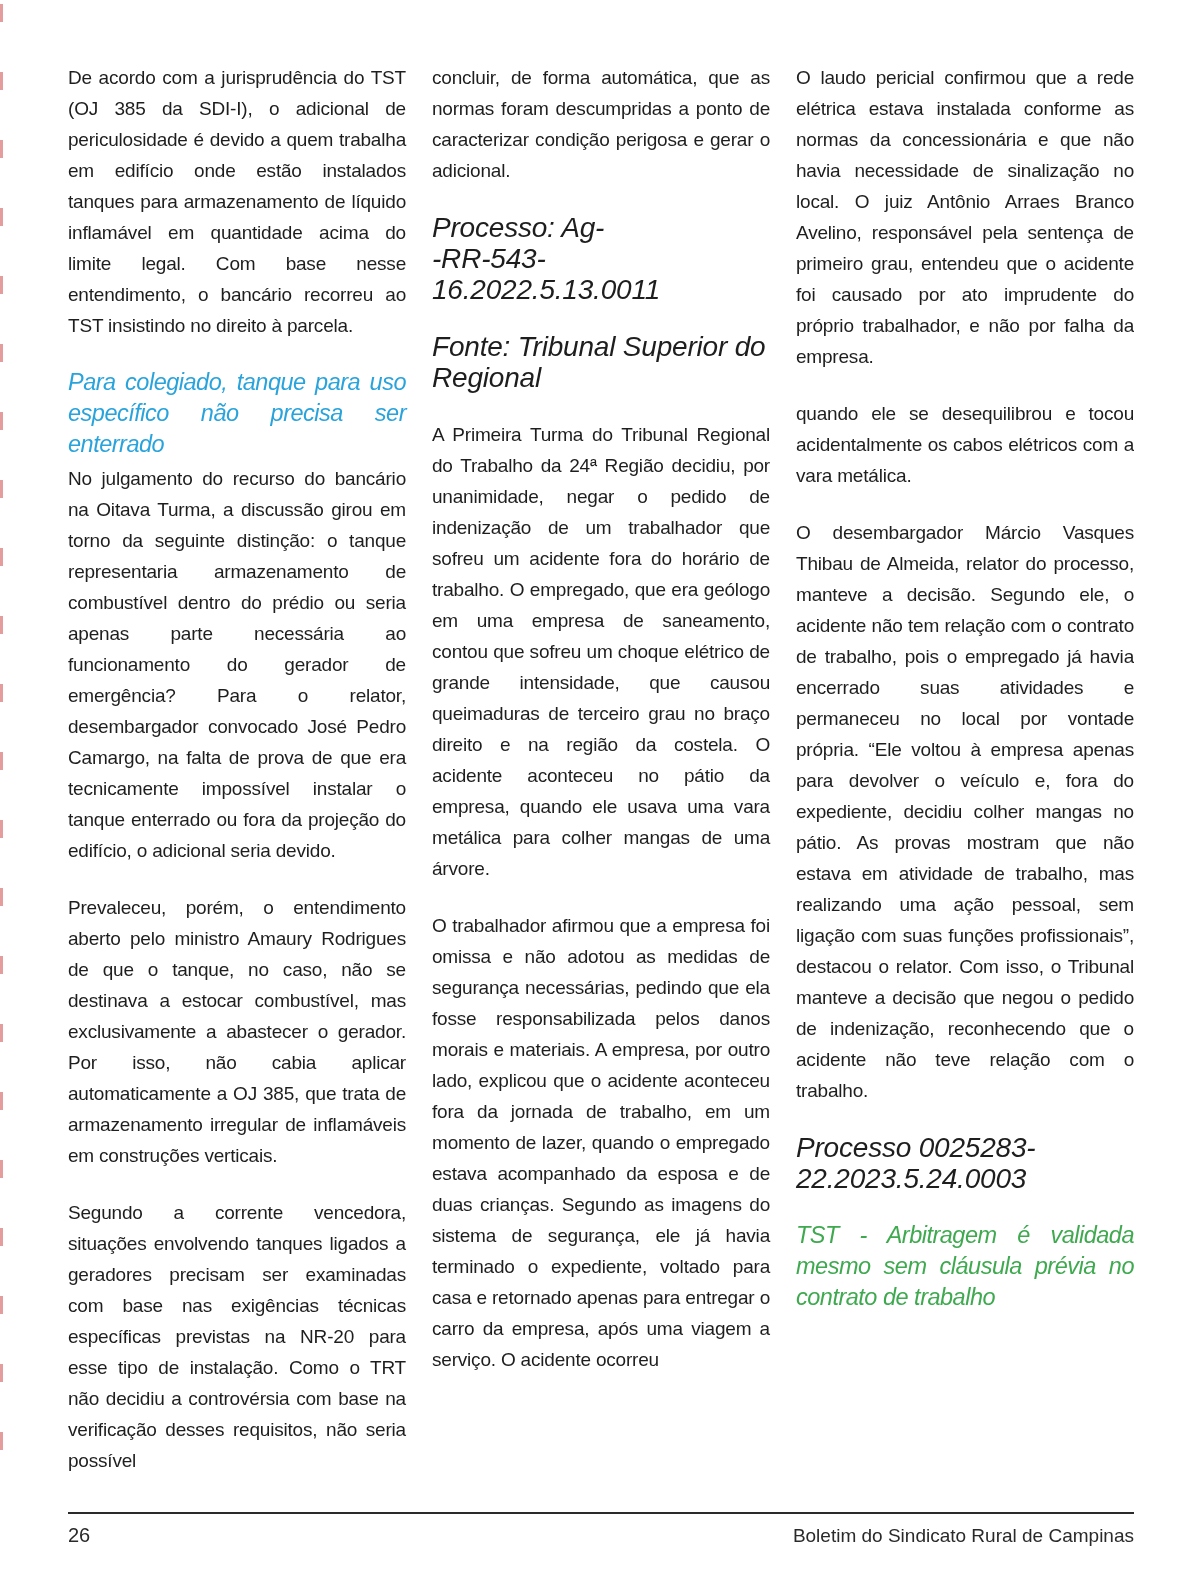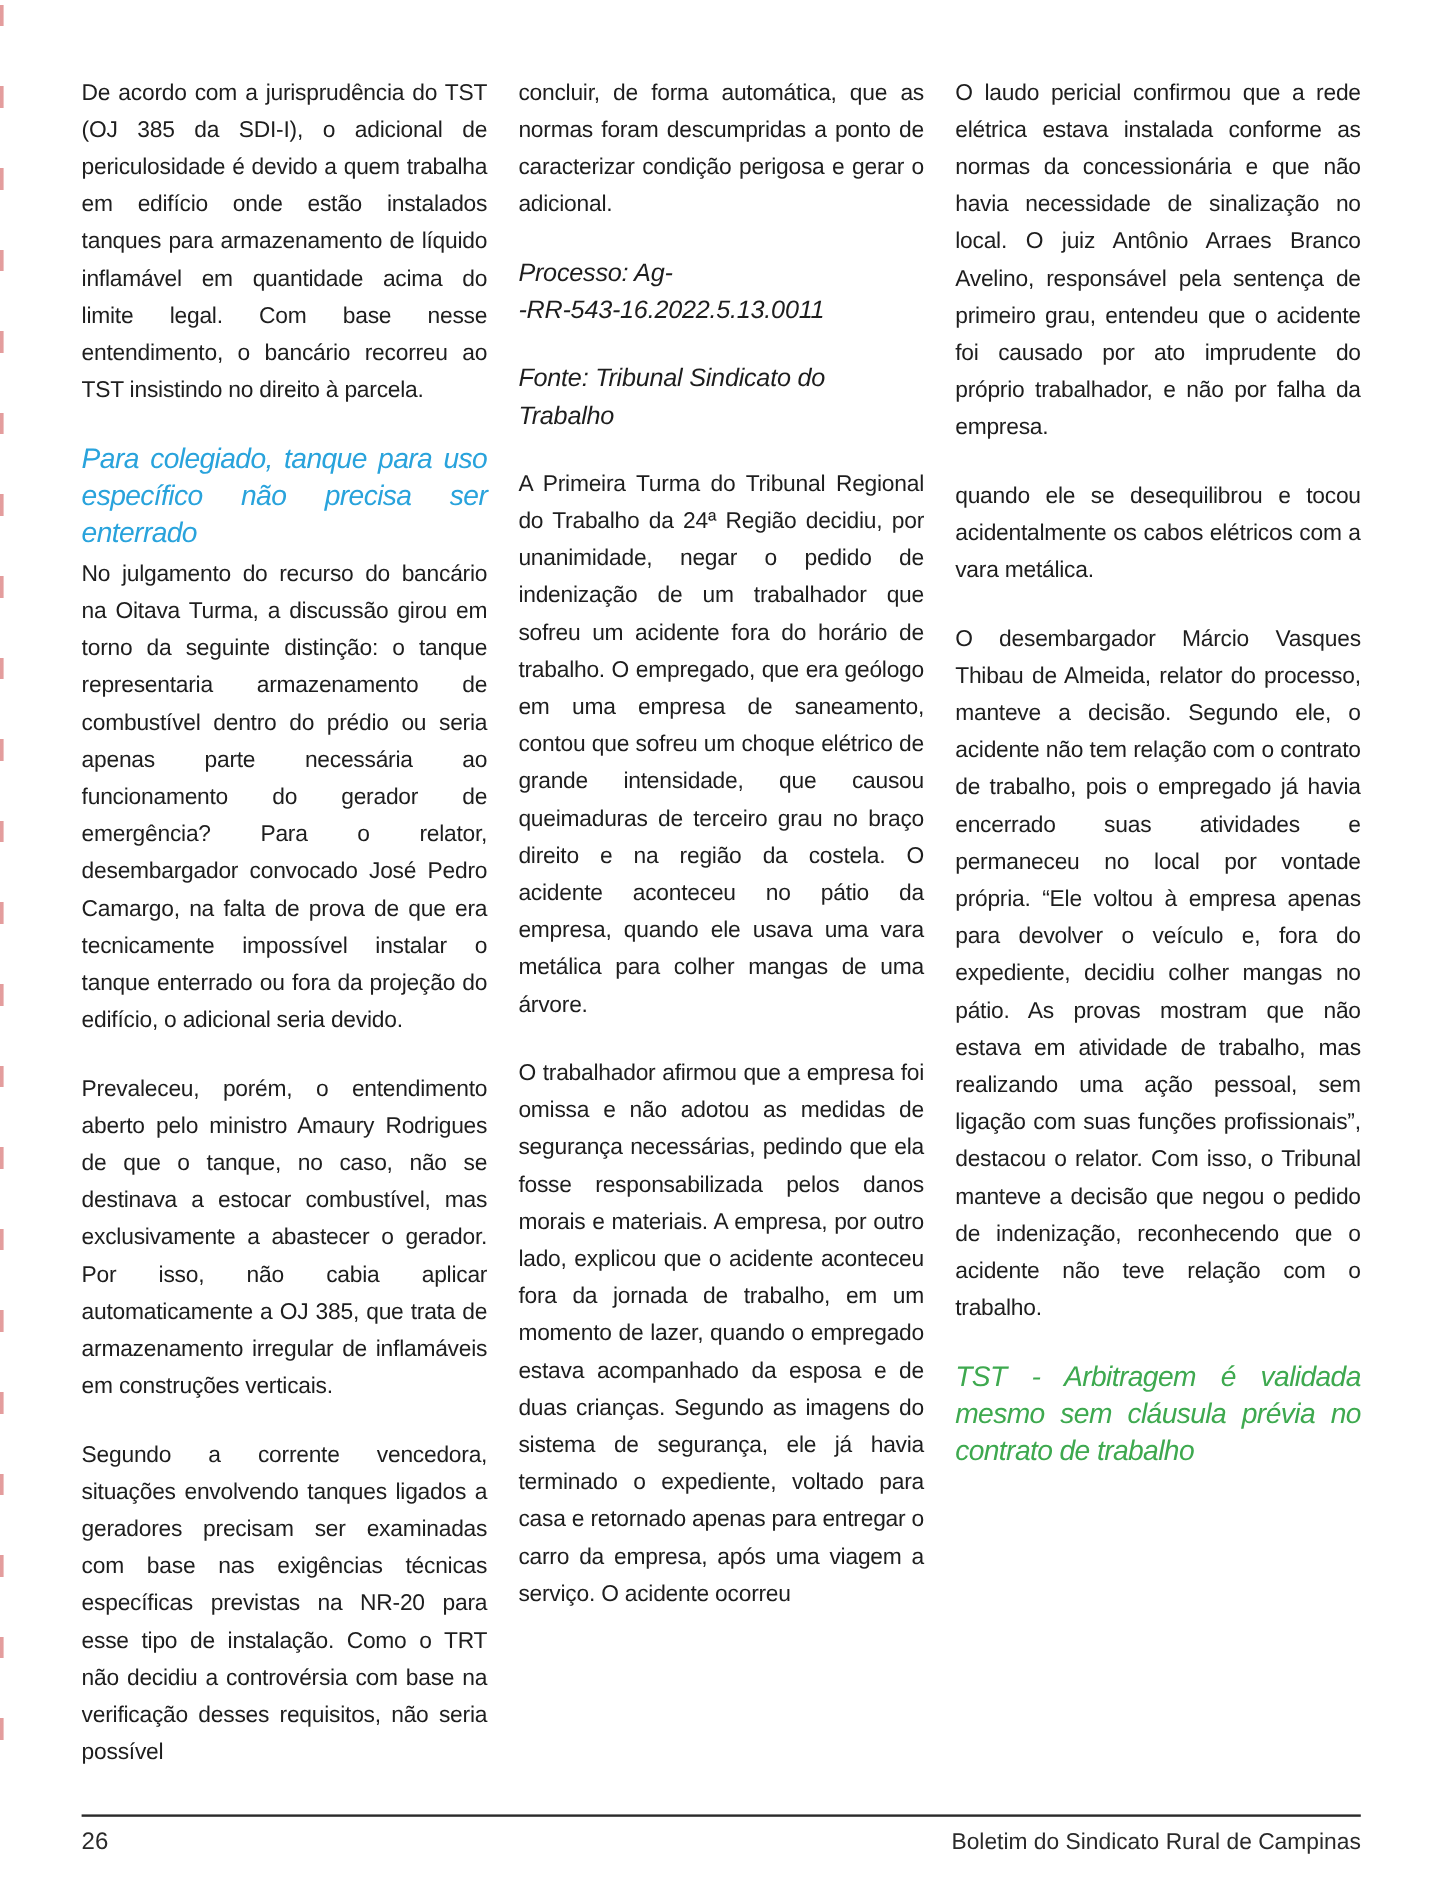--- a/index.html
+++ b/index.html
@@ -51,21 +51,21 @@
   }
   .body {
     font-size: 19px;
     line-height: 31px;
     letter-spacing: -0.2px;
     text-align: justify;
     margin-bottom: 26px;
     color: #1e1e1e;
   }
   .meta {
-    font-size: 21px;
+    font-size: 28px;
     line-height: 31px;
     font-style: italic;
     letter-spacing: -0.2px;
     text-align: left;
     white-space: pre-line;
     margin-bottom: 26px;
     color: #1e1e1e;
   }
   .heading-blue,
   .heading-green,
@@ -121,28 +121,30 @@
         <p class="block body">De acordo com a jurisprudência do TST (OJ 385 da SDI-I), o adicional de periculosidade é devido a quem trabalha em edifício onde estão instalados tanques para armazenamento de líquido inflamável em quantidade acima do limite legal. Com base nesse entendimento, o bancário recorreu ao TST insistindo no direito à parcela.</p>
         <p class="block heading-blue">Para colegiado, tanque para uso específico não precisa ser enterrado</p>
         <p class="block body">No julgamento do recurso do bancário na Oitava Turma, a discussão girou em torno da seguinte distinção: o tanque representaria armazenamento de combustível dentro do prédio ou seria apenas parte necessária ao funcionamento do gerador de emergência? Para o relator, desembargador convocado José Pedro Camargo, na falta de prova de que era tecnicamente impossível instalar o tanque enterrado ou fora da projeção do edifício, o adicional seria devido.</p>
         <p class="block body">Prevaleceu, porém, o entendimento aberto pelo ministro Amaury Rodrigues de que o tanque, no caso, não se destinava a estocar combustível, mas exclusivamente a abastecer o gerador. Por isso, não cabia aplicar automaticamente a OJ 385, que trata de armazenamento irregular de inflamáveis em construções verticais.</p>
         <p class="block body">Segundo a corrente vencedora, situações envolvendo tanques ligados a geradores precisam ser examinadas com base nas exigências técnicas específicas previstas na NR-20 para esse tipo de instalação. Como o TRT não decidiu a controvérsia com base na verificação desses requisitos, não seria possível</p>
       </div>
       <div class="col">
         <p class="block body">concluir, de forma automática, que as normas foram descumpridas a ponto de caracterizar condição perigosa e gerar o adicional.</p>
         <p class="block meta">Processo: Ag-
 -RR-543-16.2022.5.13.0011</p>
-        <p class="block meta">Fonte: Tribunal Sindicato do Trabalho</p>
+        <p class="block meta">Fonte: Tribunal Superior do Regional</p>
         <p class="block body">A Primeira Turma do Tribunal Regional do Trabalho da 24ª Região decidiu, por unanimidade, negar o pedido de indenização de um trabalhador que sofreu um acidente fora do horário de trabalho. O empregado, que era geólogo em uma empresa de saneamento, contou que sofreu um choque elétrico de grande intensidade, que causou queimaduras de terceiro grau no braço direito e na região da costela. O acidente aconteceu no pátio da empresa, quando ele usava uma vara metálica para colher mangas de uma árvore.</p>
         <p class="block body">O trabalhador afirmou que a empresa foi omissa e não adotou as medidas de segurança necessárias, pedindo que ela fosse responsabilizada pelos danos morais e materiais. A empresa, por outro lado, explicou que o acidente aconteceu fora da jornada de trabalho, em um momento de lazer, quando o empregado estava acompanhado da esposa e de duas crianças. Segundo as imagens do sistema de segurança, ele já havia terminado o expediente, voltado para casa e retornado apenas para entregar o carro da empresa, após uma viagem a serviço. O acidente ocorreu</p>
       </div>
       <div class="col">
         <p class="block body">O laudo pericial confirmou que a rede elétrica estava instalada conforme as normas da concessionária e que não havia necessidade de sinalização no local. O juiz Antônio Arraes Branco Avelino, responsável pela sentença de primeiro grau, entendeu que o acidente foi causado por ato imprudente do próprio trabalhador, e não por falha da empresa.</p>
         <p class="block body">quando ele se desequilibrou e tocou acidentalmente os cabos elétricos com a vara metálica.</p>
         <p class="block body">O desembargador Márcio Vasques Thibau de Almeida, relator do processo, manteve a decisão. Segundo ele, o acidente não tem relação com o contrato de trabalho, pois o empregado já havia encerrado suas atividades e permaneceu no local por vontade própria. “Ele voltou à empresa apenas para devolver o veículo e, fora do expediente, decidiu colher mangas no pátio. As provas mostram que não estava em atividade de trabalho, mas realizando uma ação pessoal, sem ligação com suas funções profissionais”, destacou o relator. Com isso, o Tribunal manteve a decisão que negou o pedido de indenização, reconhecendo que o acidente não teve relação com o trabalho.</p>
+        <p class="block meta">Processo 0025283-
+22.2023.5.24.0003</p>
         <p class="block heading-green">TST - Arbitragem é validada mesmo sem cláusula prévia no contrato de trabalho</p>
       </div>
     </div>
 
   <div class="footer-rule"></div>
   <div class="footer">
     <span class="page-number">26</span>
     <span class="publication">Boletim do Sindicato Rural de Campinas</span>
   </div>
 </div>

